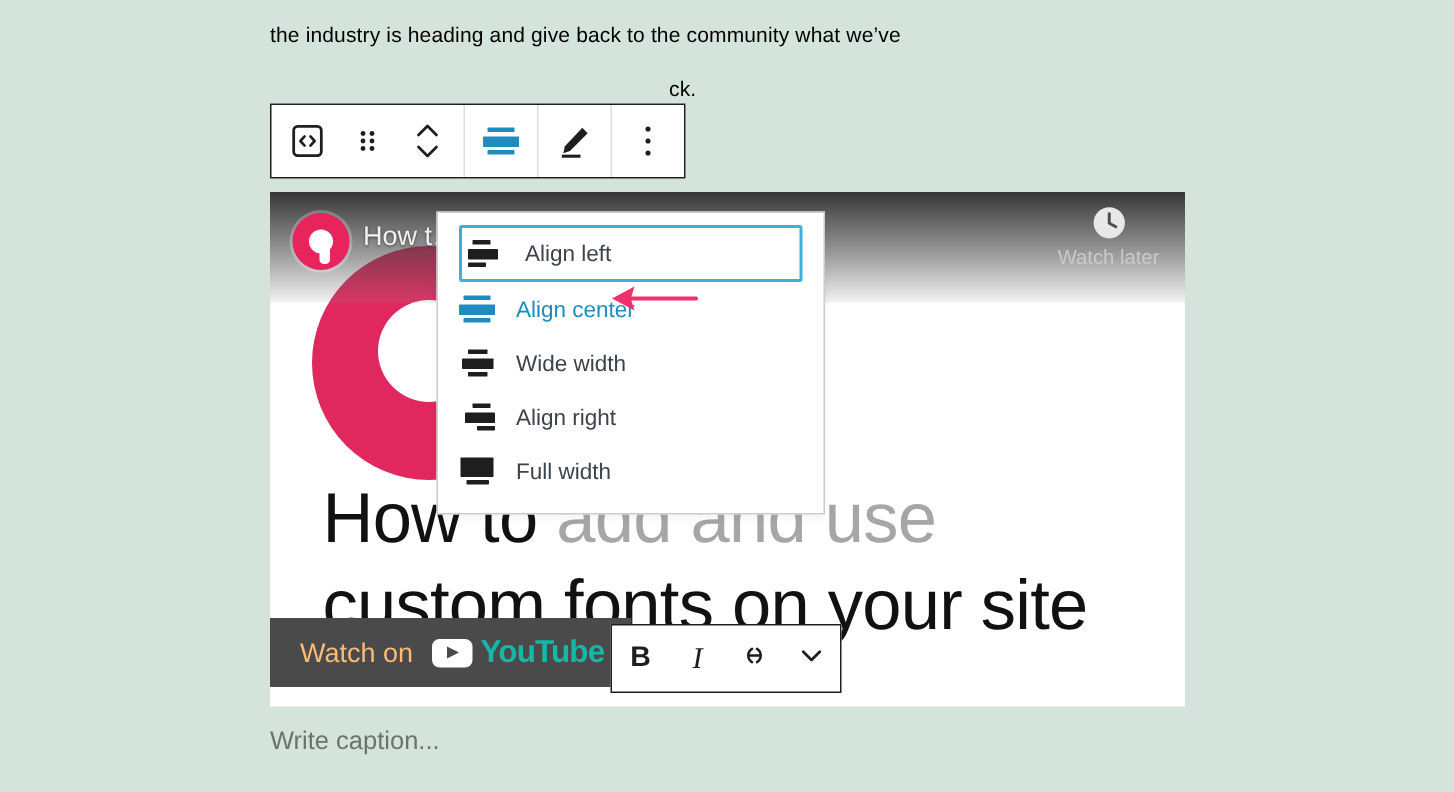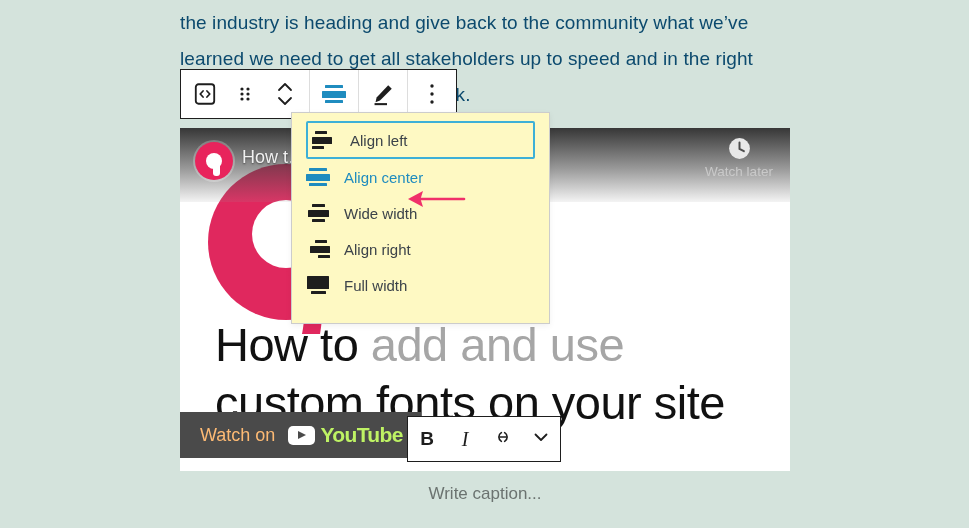--- a/index.html
+++ b/index.html
@@ -16,23 +16,23 @@
   }
 
   
   .editor-body {
     position: absolute;
     left: 180px;
     top: 0;
     width: 610px;
   }
   .para-line {
-    font-size: 19px;
+    font-size: 14px;
     line-height: 36px;
-    color: #0c4a6e;
+    color: #000000;
     letter-spacing: 0.1px;
     white-space: nowrap;
   }
   .para-line.l1 { margin-top: 5px; }
   .para-line.l3 { padding-left: 266px; }
 
   
   .block-toolbar {
     position: absolute;
     left: 180px;
@@ -195,36 +195,36 @@
   .yt-play::after {
     content: "";
     position: absolute;
     left: 10px;
     top: 5px;
     border-left: 8px solid #4a4a4a;
     border-top: 4.5px solid transparent;
     border-bottom: 4.5px solid transparent;
   }
   .yt-word {
-    color: #bef264;
+    color: #14b8a6;
     font-size: 21px;
     font-weight: bold;
     letter-spacing: -0.6px;
   }
 
   
   .align-menu {
     position: absolute;
     left: 291px;
-    top: 112px;
+    top: 141px;
     width: 259px;
-    background: #fef9c3;
+    background: #ffffff;
     border: 1px solid #ccc;
     box-shadow: 0 2px 6px rgba(0,0,0,0.06);
-    padding: 8px 0 20px 0;
+    padding: 8px 0 10px 0;
     z-index: 60;
     box-sizing: border-box;
   }
   .align-item {
     display: flex;
     align-items: center;
     height: 36px;
     padding: 0 14px;
     gap: 14px;
     cursor: pointer;
@@ -296,32 +296,31 @@
   }
   .ft-btn.bold { font-weight: bold; font-size: 19px; }
   .ft-btn.italic { font-style: italic; font-family: "Liberation Serif", serif; font-size: 20px; }
 
   
   .caption {
     position: absolute;
     left: 180px;
     top: 484px;
     width: 610px;
-    text-align: center;
+    text-align: left;
     font-size: 17px;
     color: #6b7370;
     cursor: text;
   }
 </style>
 </head>
 <body>
 
 <div class="editor-body">
   <div class="para-line l1">the industry is heading and give back to the community what we’ve</div>
-  <div class="para-line l2">learned we need to get all stakeholders up to speed and in the right</div>
   <div class="para-line l3">ck.</div>
 </div>
 
 <div class="video-embed">
 
   <svg class="watermark" viewBox="0 0 210 210">
     <defs>
       <linearGradient id="wmg" x1="0" y1="0" x2="0.4" y2="1">
         <stop offset="0%" stop-color="#f5traverse"></stop>
       </linearGradient>

